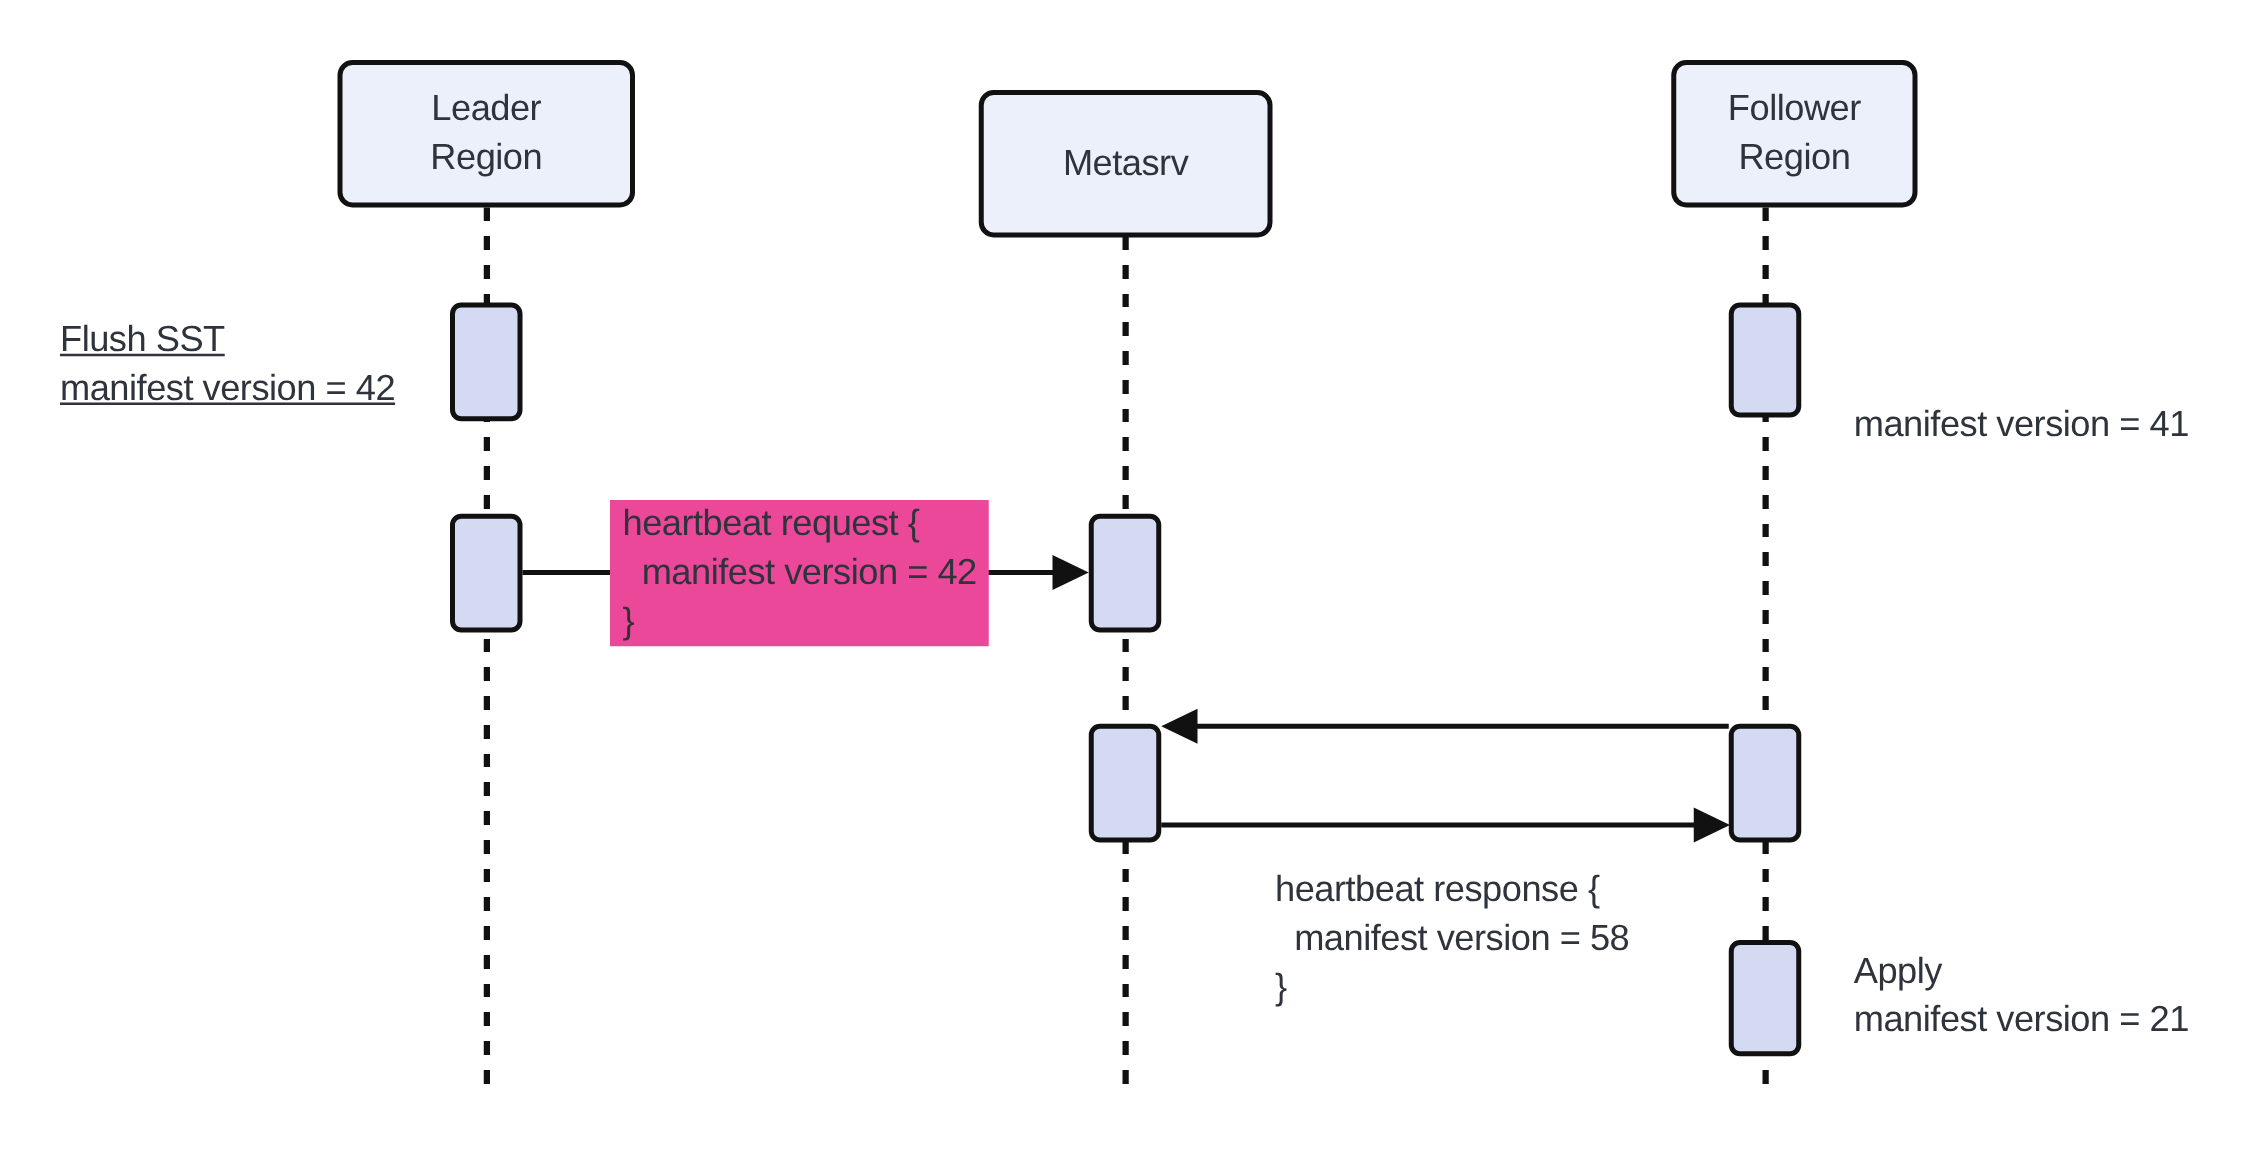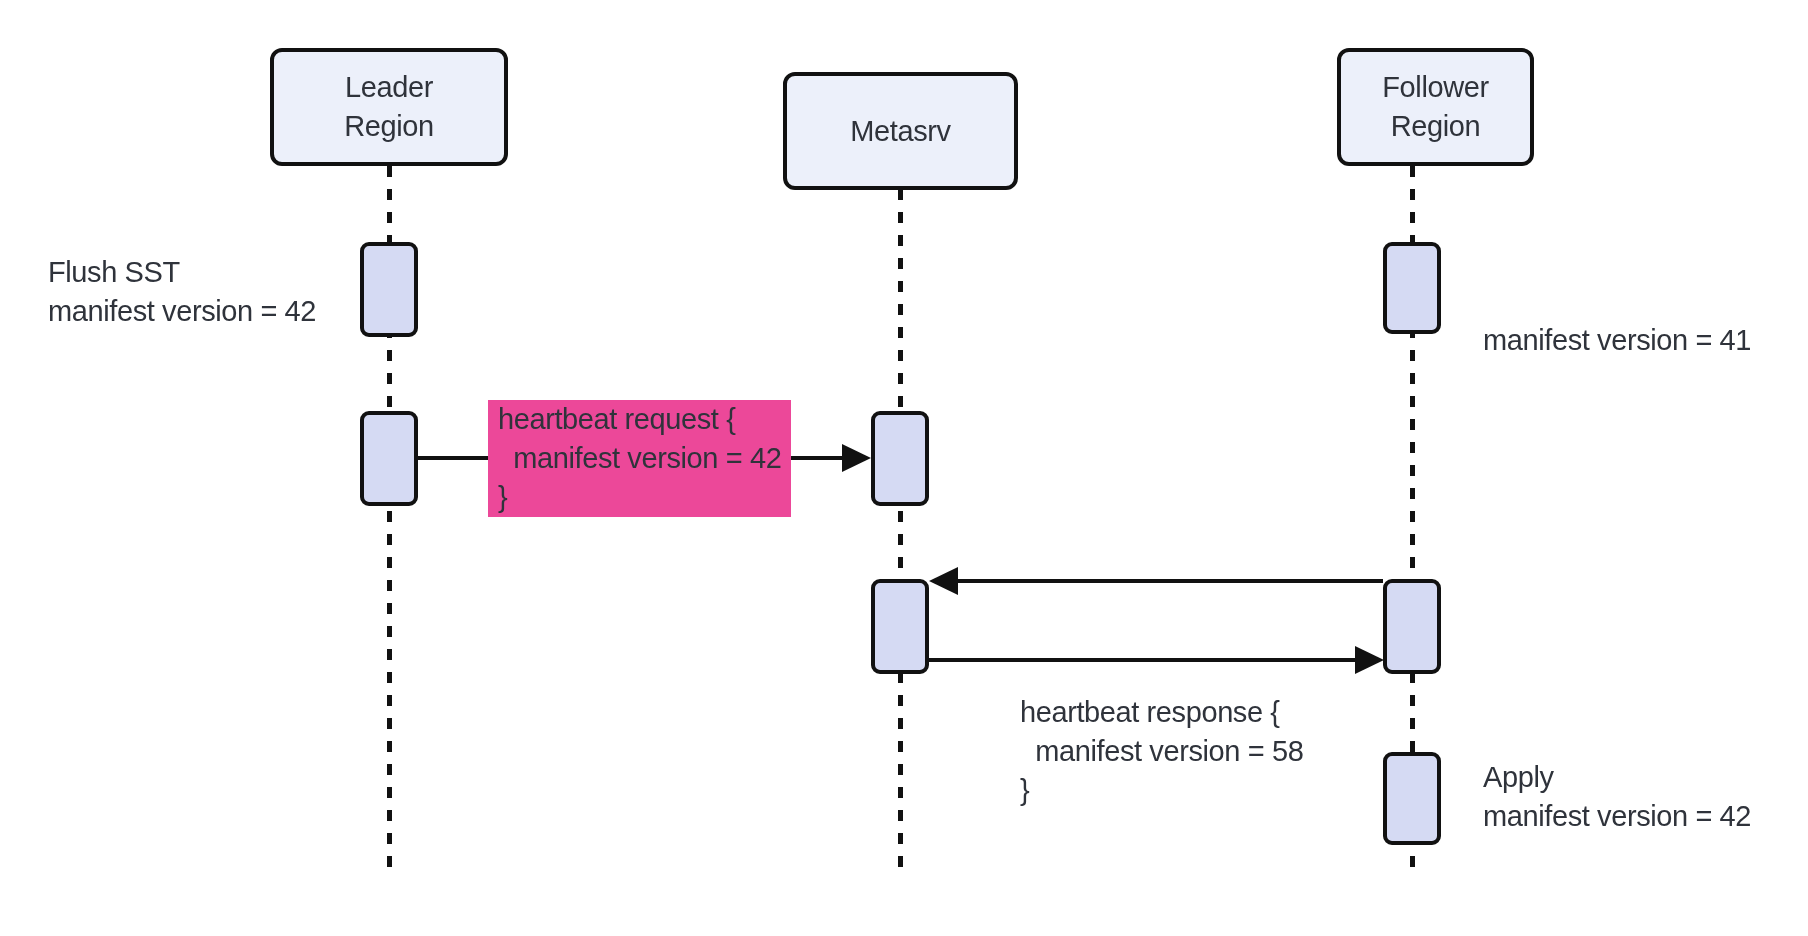--- a/index.html
+++ b/index.html
@@ -89,21 +89,21 @@
     font-size: 29px;
     line-height: 39px;
     letter-spacing: -0.4px;
     white-space: pre;
     color: #2f333b;
   }
   .label.on-line { background: #ec4899; padding: 0 10px; }
   #lbl-m1 { left: 488px; top: 400px; }                                
   #lbl-m2 { left: 1156px; top: 529px; transform: translateX(-50%); }  
   #lbl-m3 { left: 1020px; top: 693px; }                               
-  #lbl-flush { left: 48px;   top: 253px; }
+  #lbl-flush { left: 48px;   top: 253px; text-decoration: underline; }
   #lbl-mv41  { left: 1483px; top: 274px; margin-top: 47px; }
   #lbl-apply { left: 1483px; top: 758px; }
 </style>
 </head>
 <body>
 
 <div id="canvas">
 
   <div class="lifeline" id="l-leader"></div>
   <div class="lifeline" id="l-metasrv"></div>
@@ -141,15 +141,15 @@
   <div class="msg-line" id="m3-line"></div>
   <div class="arrowhead right" id="m3-head"></div>
   <div class="label" id="lbl-m3">heartbeat response {
   manifest version = 58
 }</div>
 
   <div class="label" id="lbl-flush">Flush SST
 manifest version = 42</div>
   <div class="label" id="lbl-mv41">manifest version = 41</div>
   <div class="label" id="lbl-apply">Apply
-manifest version = 42</div>
+manifest version = 21</div>
 
 </div>
 
 </body></html>

